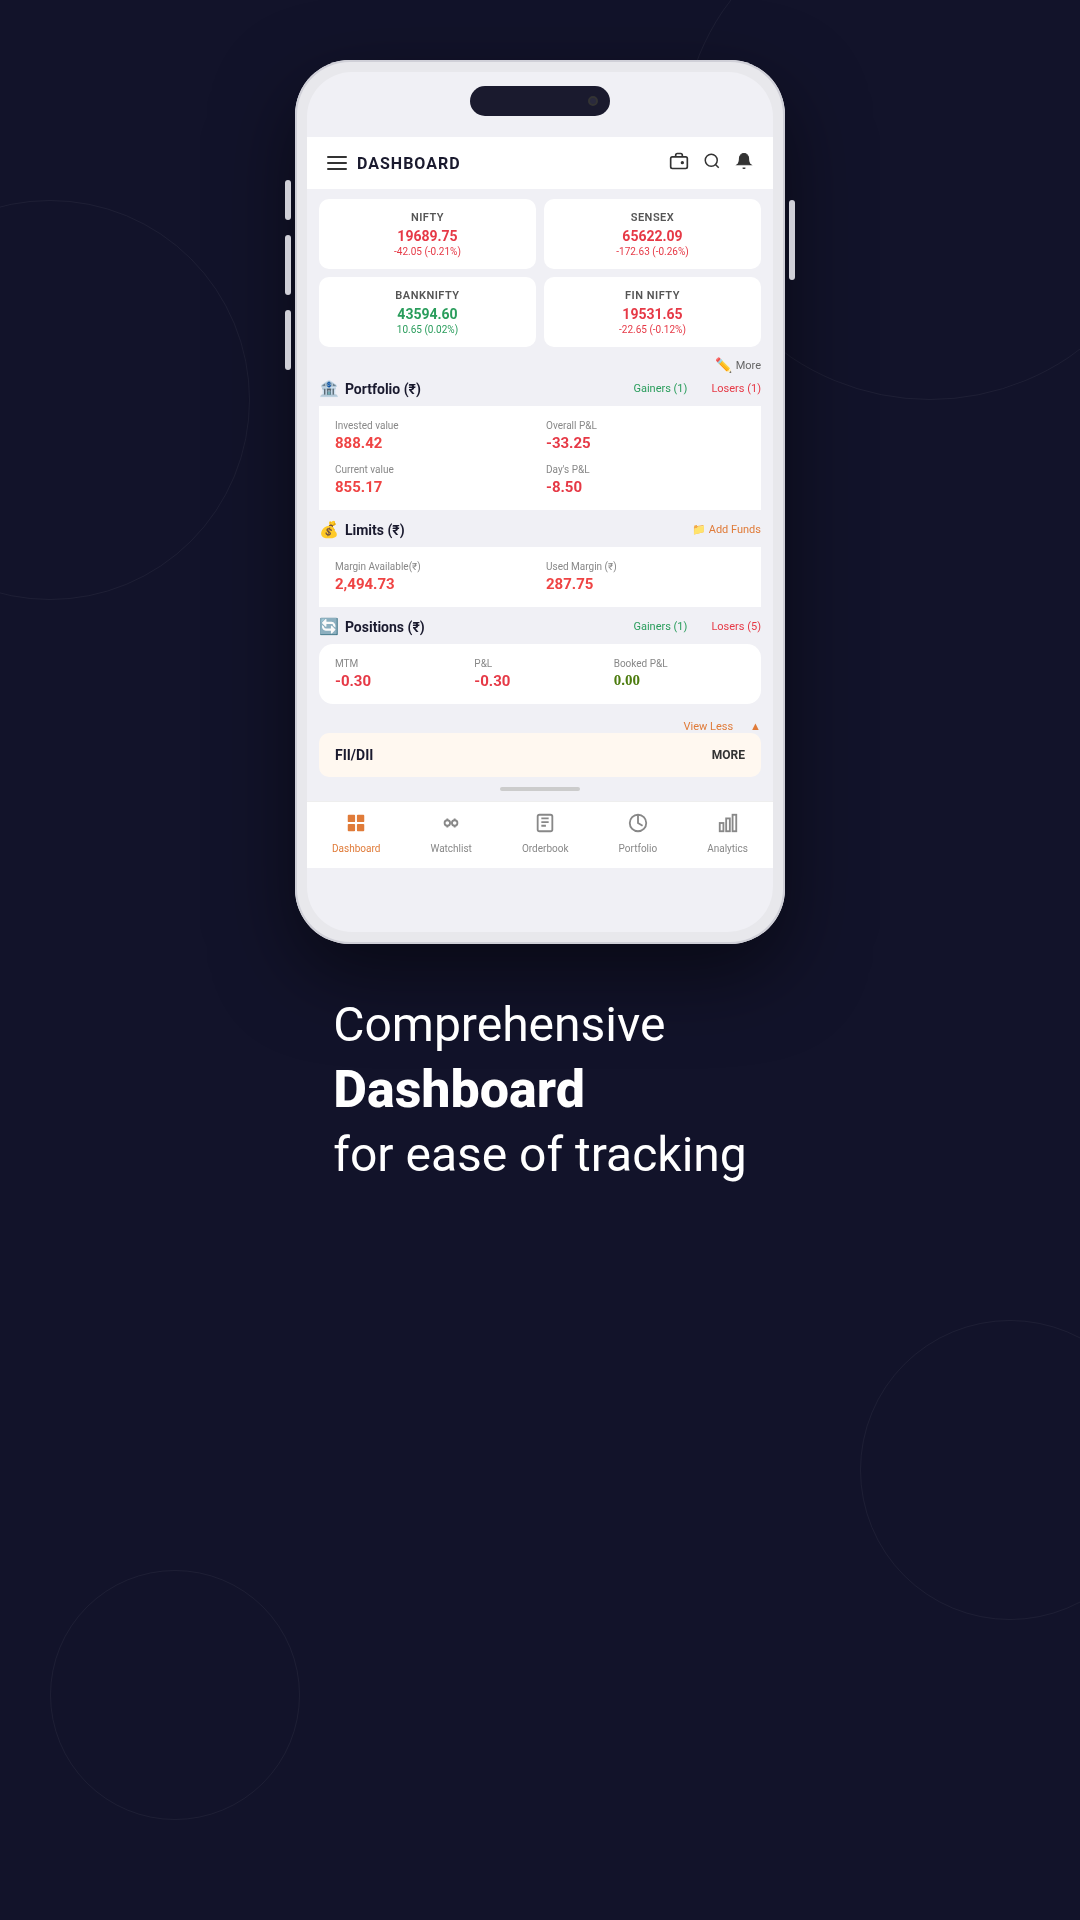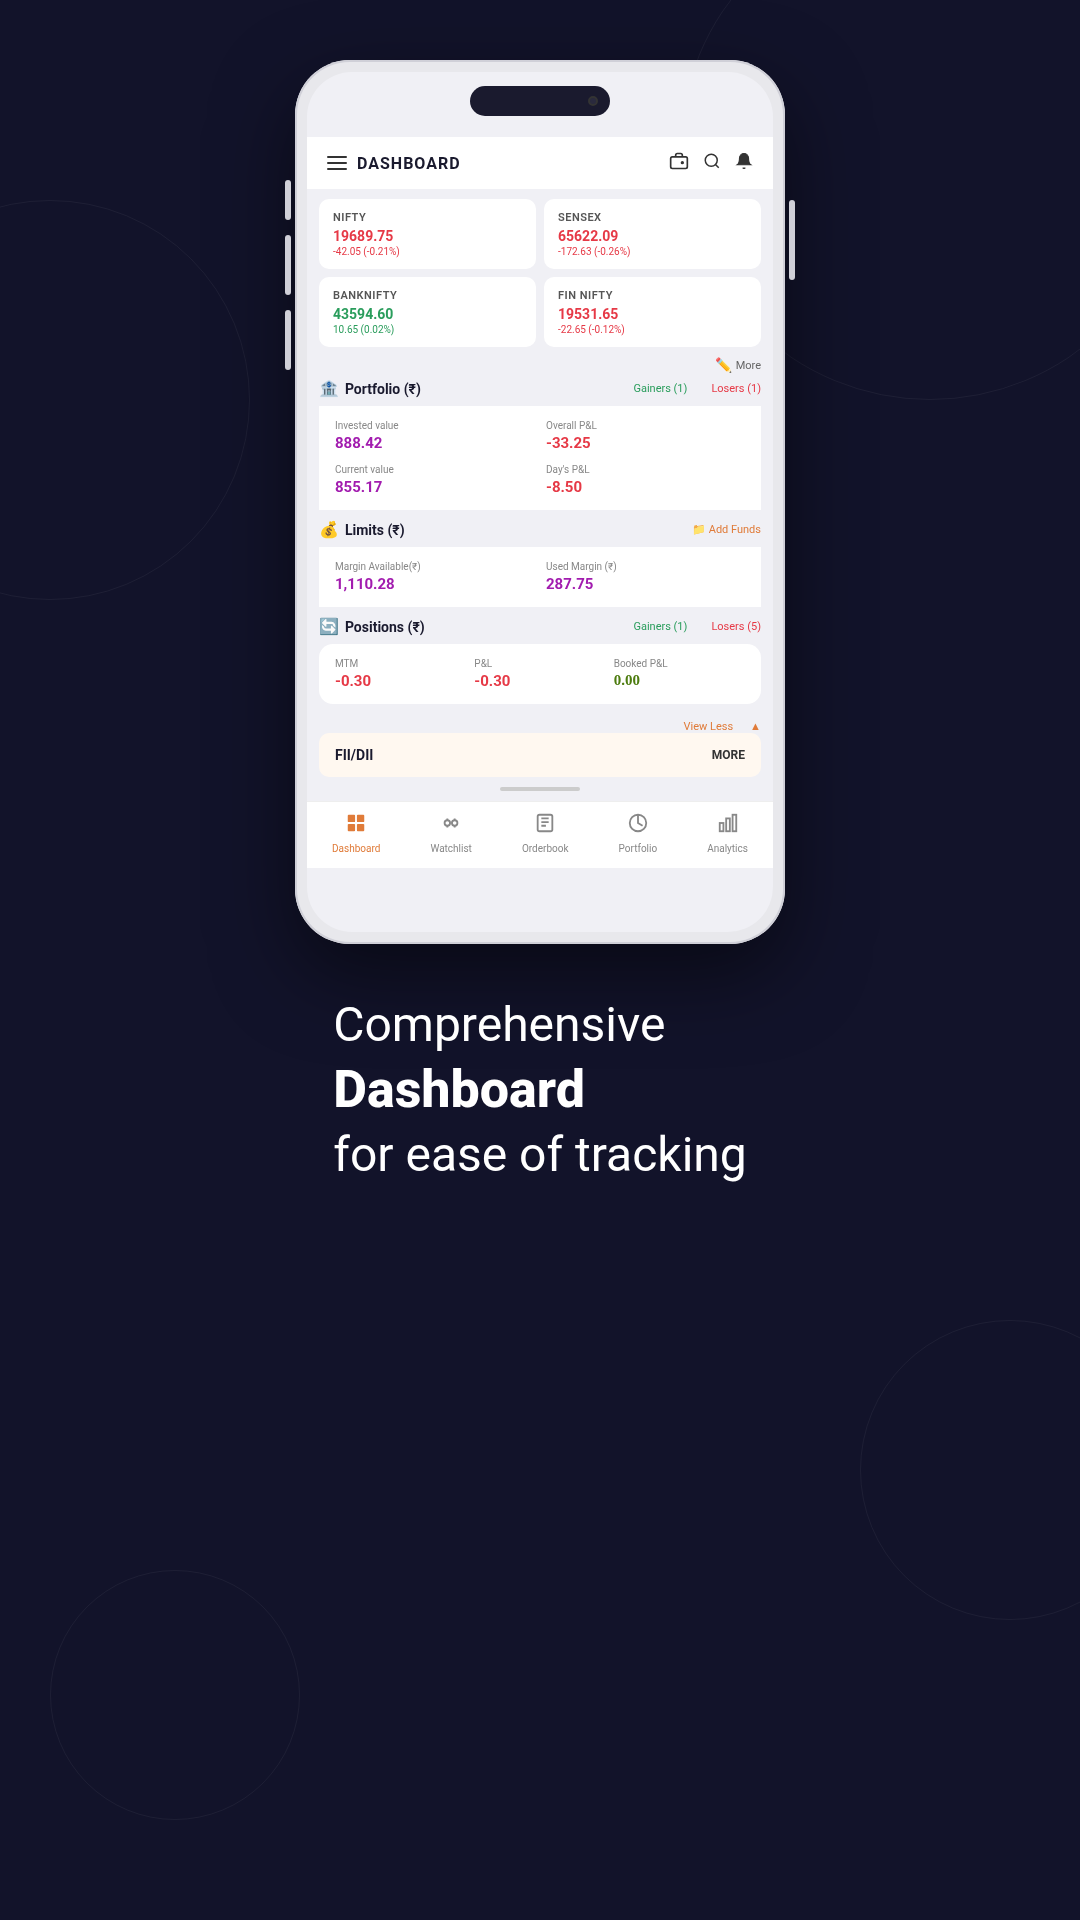--- a/index.html
+++ b/index.html
@@ -134,21 +134,21 @@
       padding: 10px 12px;
       display: grid;
       grid-template-columns: 1fr 1fr;
       gap: 8px;
     }
 
     .market-card {
       background: white;
       border-radius: 10px;
       padding: 12px 14px;
-      text-align: left;
+      text-align: center;
     }
 
     .market-name {
       font-size: 11px;
       font-weight: 600;
       color: #555;
       letter-spacing: 0.5px;
       margin-bottom: 4px;
     }
 
@@ -260,21 +260,21 @@
     .data-item label {
       font-size: 10px;
       color: #888;
       display: block;
       margin-bottom: 3px;
     }
 
     .data-item .value {
       font-size: 15px;
       font-weight: 700;
-      color: #a21caf;
+      color: #ef4444;
     }
 
     .data-item .value-red {
       font-size: 15px;
       font-weight: 700;
       color: #e63946;
     }
 
     .data-item .value-green {
       font-size: 15px;
@@ -588,21 +588,21 @@
           <div class="add-funds-btn">
             <span>📁</span>
             <span>Add Funds</span>
           </div>
         </div>
 
         <div class="data-card">
           <div class="data-row">
             <div class="data-item">
               <label>Margin Available(₹)</label>
-              <div class="value">1,110.28</div>
+              <div class="value">2,494.73</div>
             </div>
             <div class="data-item">
               <label>Used Margin (₹)</label>
               <div class="value">287.75</div>
             </div>
           </div>
         </div>
       </div>
 
       <div class="section-container">

